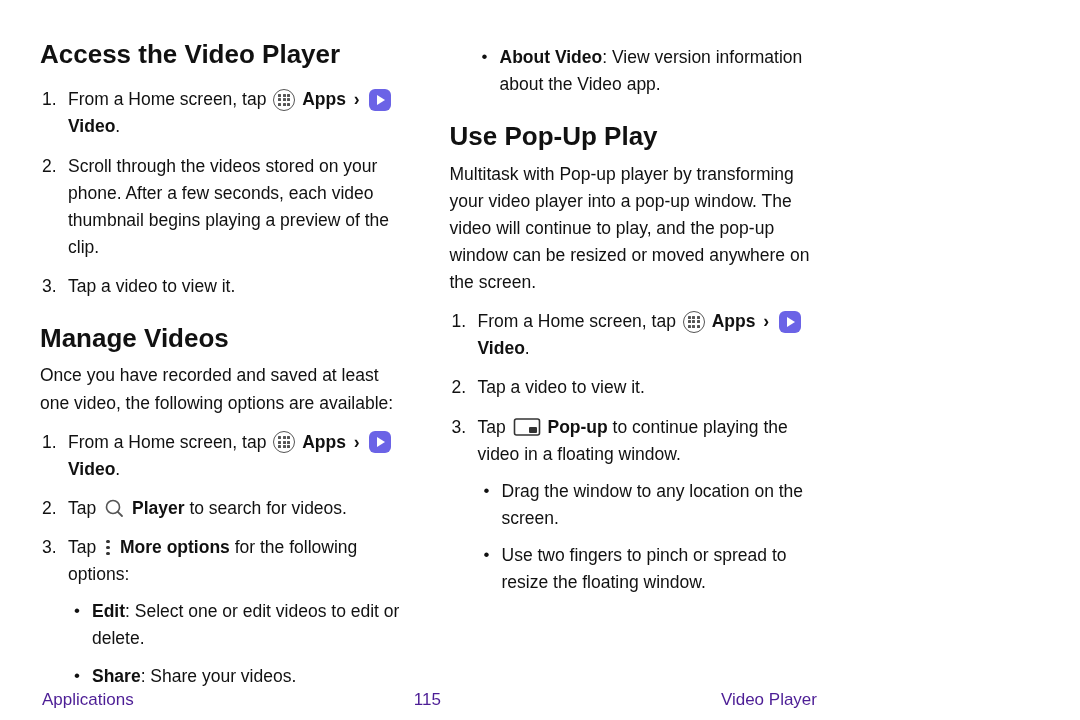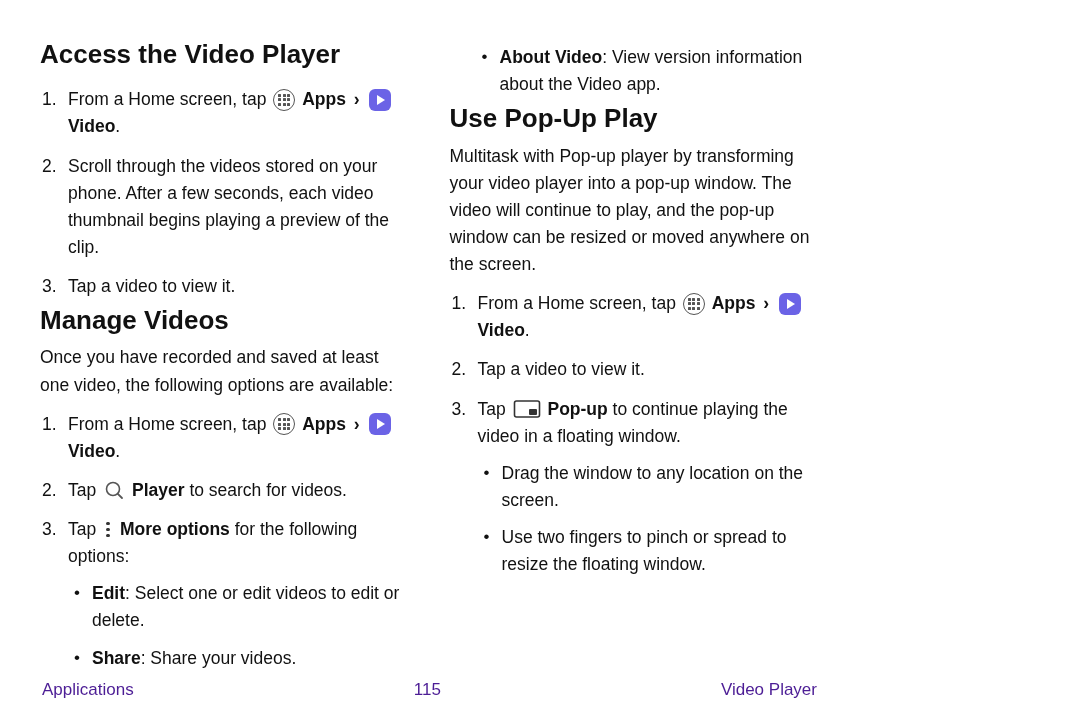--- a/index.html
+++ b/index.html
@@ -17,20 +17,21 @@
     gap: 40px;
   }
   .col {
     flex: 1;
     font-size: 17.5px;
     line-height: 1.55;
   }
   h2.section-heading {
     font-size: 26px;
     font-weight: 700;
+    margin-top: 18px;
     margin-bottom: 4px;
   }
   h2.section-heading:first-child { margin-top: 0; }
   .intro {
     margin-bottom: 6px;
   }
 
   ol.numbered {
     list-style: none;
     counter-reset: item;

